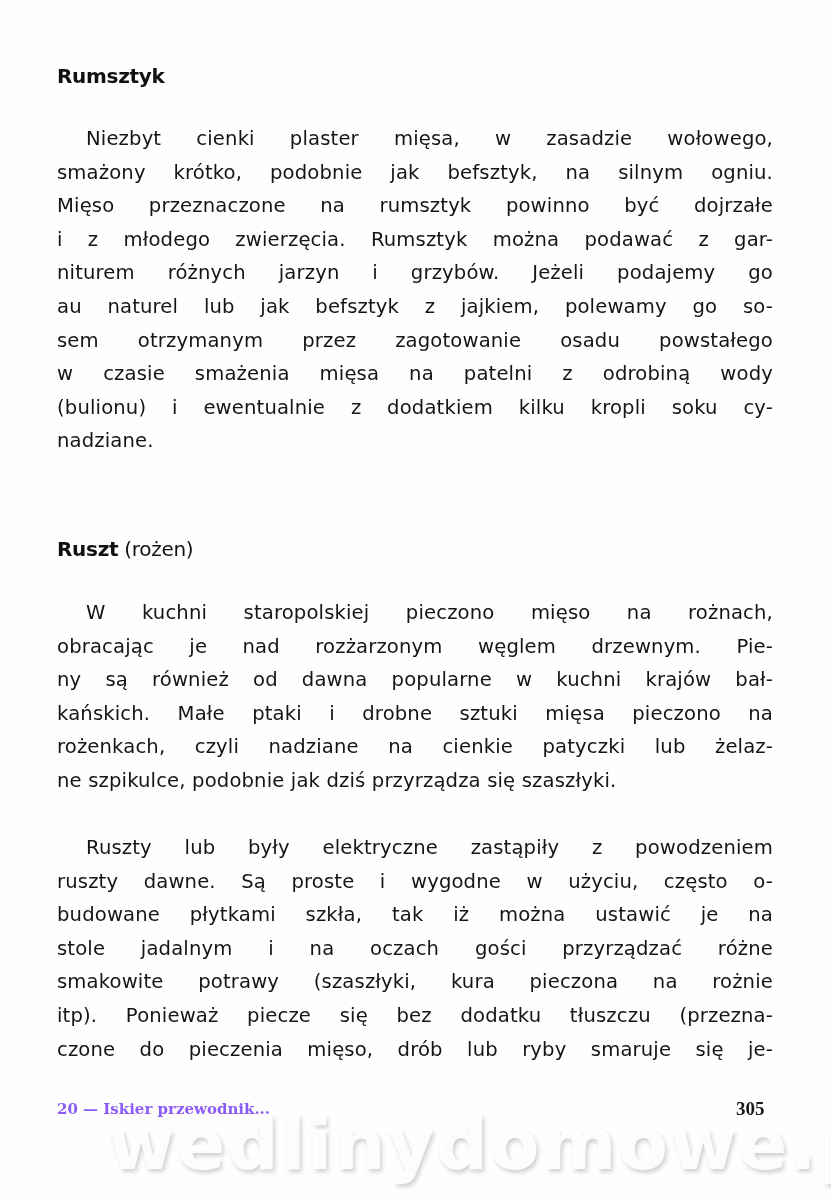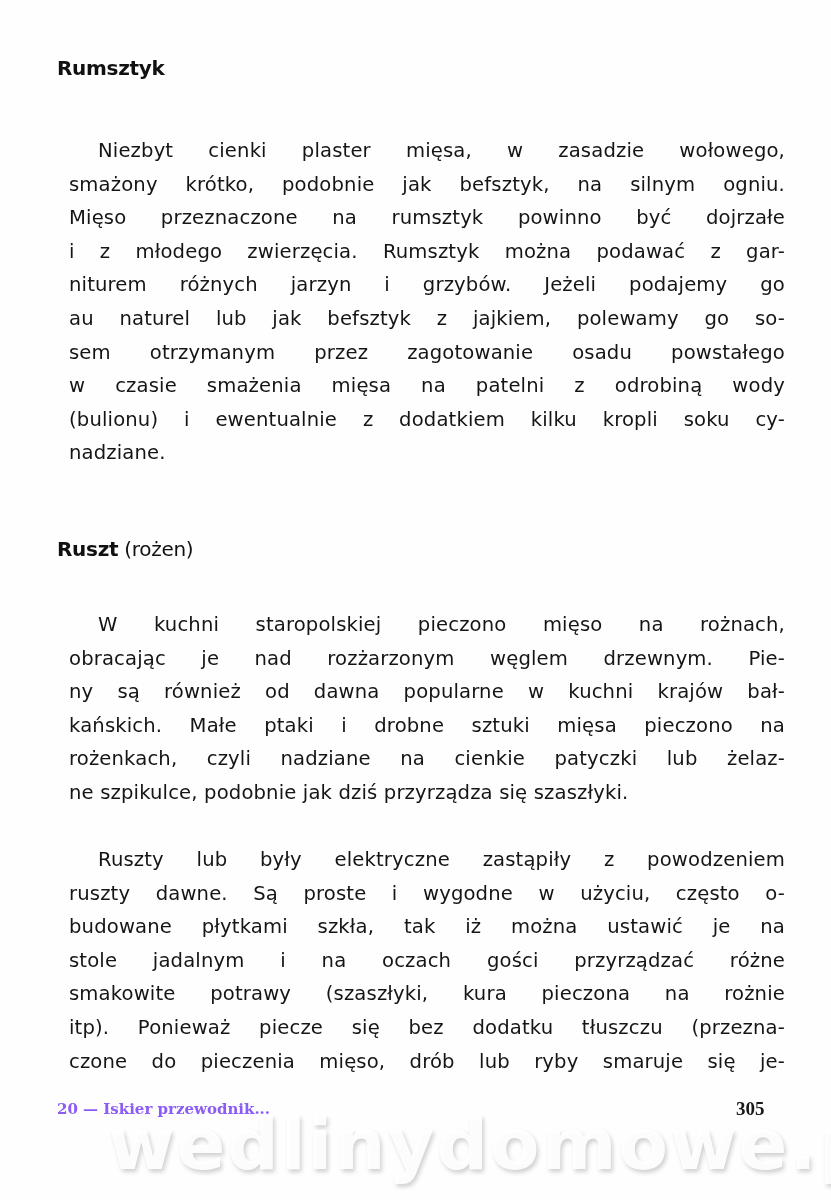--- a/index.html
+++ b/index.html
@@ -26,28 +26,28 @@
       left: 57px;
       font-family: "DejaVu Sans", sans-serif;
       font-size: 20px;
       letter-spacing: -0.3px;
       color: #111;
       margin: 0;
       white-space: nowrap;
     }
     .heading .b { font-weight: bold; }
     .heading .n { font-weight: normal; }
-    #heading-rumsztyk { top: 56px; }
+    #heading-rumsztyk { top: 64px; }
     #heading-ruszt { top: 537px; }
 
     .para {
       position: absolute;
       left: 57px;
       width: 716px;
-      margin: 12px;
+      margin: 0;
       font-family: "DejaVu Sans", sans-serif;
       font-size: 19.6px;
       line-height: 33.6px;
       color: #151515;
       letter-spacing: 0.15px;
     }
     .line {
       display: block;
       height: 33.6px;
       white-space: nowrap;

